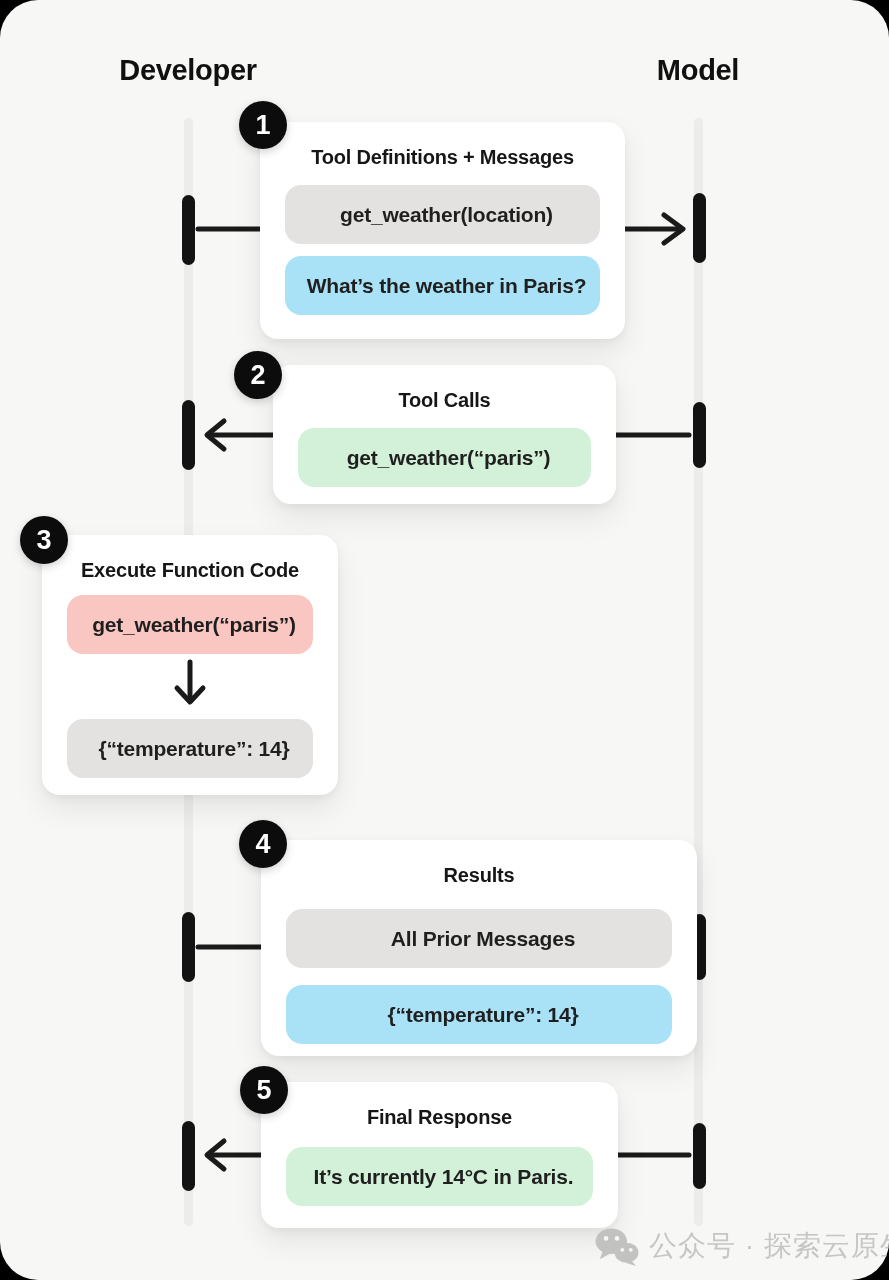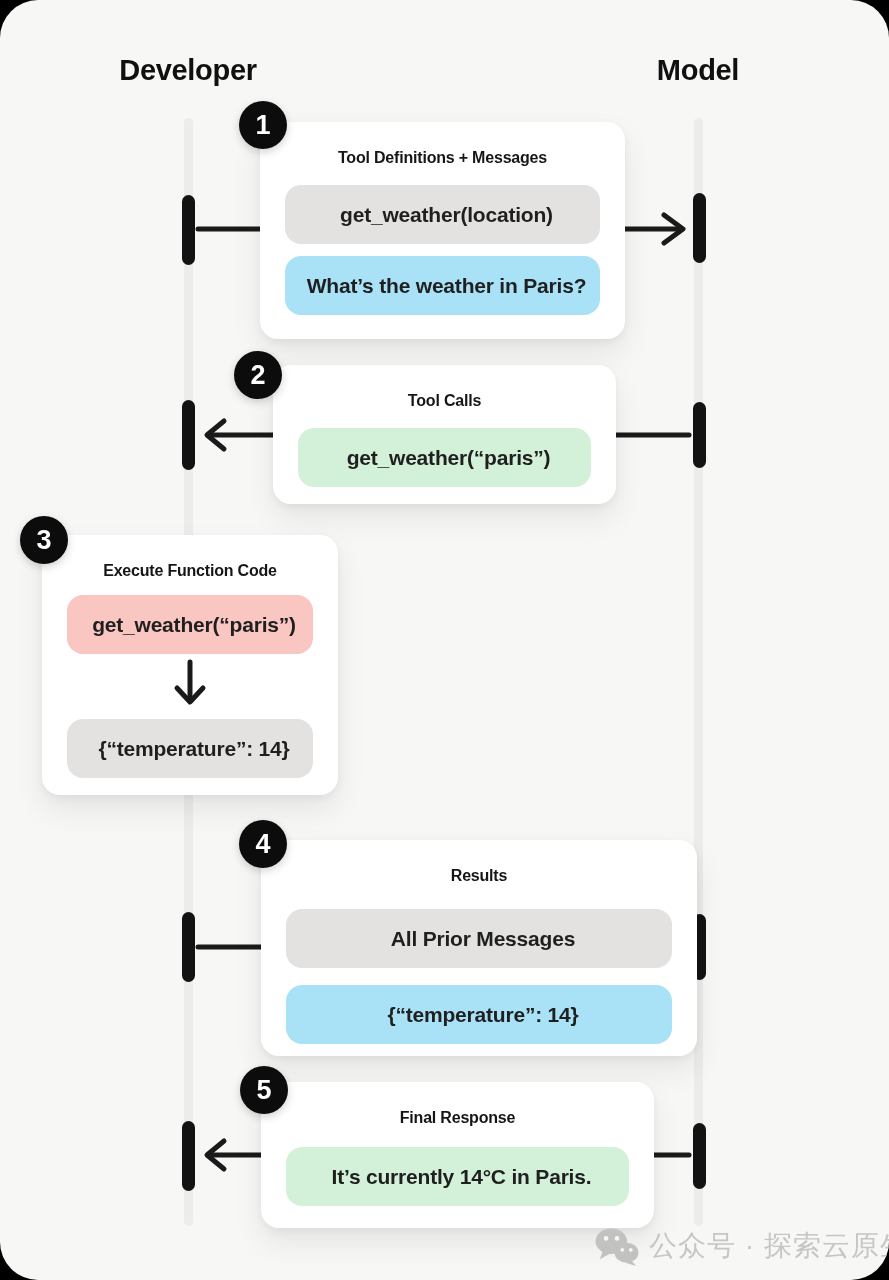--- a/index.html
+++ b/index.html
@@ -17,21 +17,21 @@
 
   .actbar { position:absolute; width:13px; background:#131313; border-radius:7px; }
 
   .arrow-layer { position:absolute; left:0; top:0; z-index:2; }
   .lifeline, .actbar { z-index:1; }
   .actbar { z-index:2; }
 
   .card { position:absolute; z-index:3; background:#ffffff; border-radius:18px;
     box-shadow:0 14px 30px rgba(0,0,0,0.08), 0 3px 8px rgba(0,0,0,0.05);
     display:flex; flex-direction:column; align-items:center; box-sizing:border-box; }
-  .card-title { margin-top:22px; font-size:16px; line-height:27px; font-weight:700; color:#161616; letter-spacing:-0.2px; }
+  .card-title { margin-top:22px; font-size:20px; line-height:27px; font-weight:700; color:#161616; letter-spacing:-0.2px; }
   .pill { width:calc(100% - 50px); height:59px; border-radius:16px; box-sizing:border-box;
     display:flex; align-items:center; justify-content:center;
     font-size:21px; font-weight:700; color:#1f1f1f; letter-spacing:-0.2px;padding-left:8px; }
   .pill.gray  { background:#e3e2e0; }
   .pill.blue  { background:#a9e2f6; }
   .pill.green { background:#d3f1d8; }
   .pill.red   { background:#f9c6c2; }
 
   #card1 { left:260px; top:122px; width:365px; height:217px; }
   #card1 .pill:nth-of-type(2) { margin-top:14px; }
@@ -42,21 +42,21 @@
 
   #card3 { left:42px; top:535px; width:296px; height:260px; }
   #card3 .pill.red  { margin-top:11px; }
   #card3 .down-arrow { margin-top:5px; }
   #card3 .pill.gray { margin-top:8px; }
 
   #card4 { left:261px; top:840px; width:436px; height:216px; }
   #card4 .pill:nth-of-type(2) { margin-top:20px; }
   #card4 .pill:nth-of-type(3) { margin-top:17px; }
 
-  #card5 { left:261px; top:1082px; width:393px; height:146px; }
+  #card5 { left:261px; top:1082px; width:357px; height:146px; }
   #card5 .pill { margin-top:16px; }
 
   .badge { position:absolute; z-index:4; width:48px; height:48px; border-radius:50%;
     background:#0c0c0c; color:#ffffff; display:flex; align-items:center; justify-content:center;
     font-size:27px; font-weight:700; box-shadow:0 3px 8px rgba(0,0,0,0.18); }
   #badge1 { left:239px; top:101px; }
   #badge2 { left:234px; top:351px; }
   #badge3 { left:20px;  top:516px; }
   #badge4 { left:239px; top:820px; }
   #badge5 { left:240px; top:1066px; }

